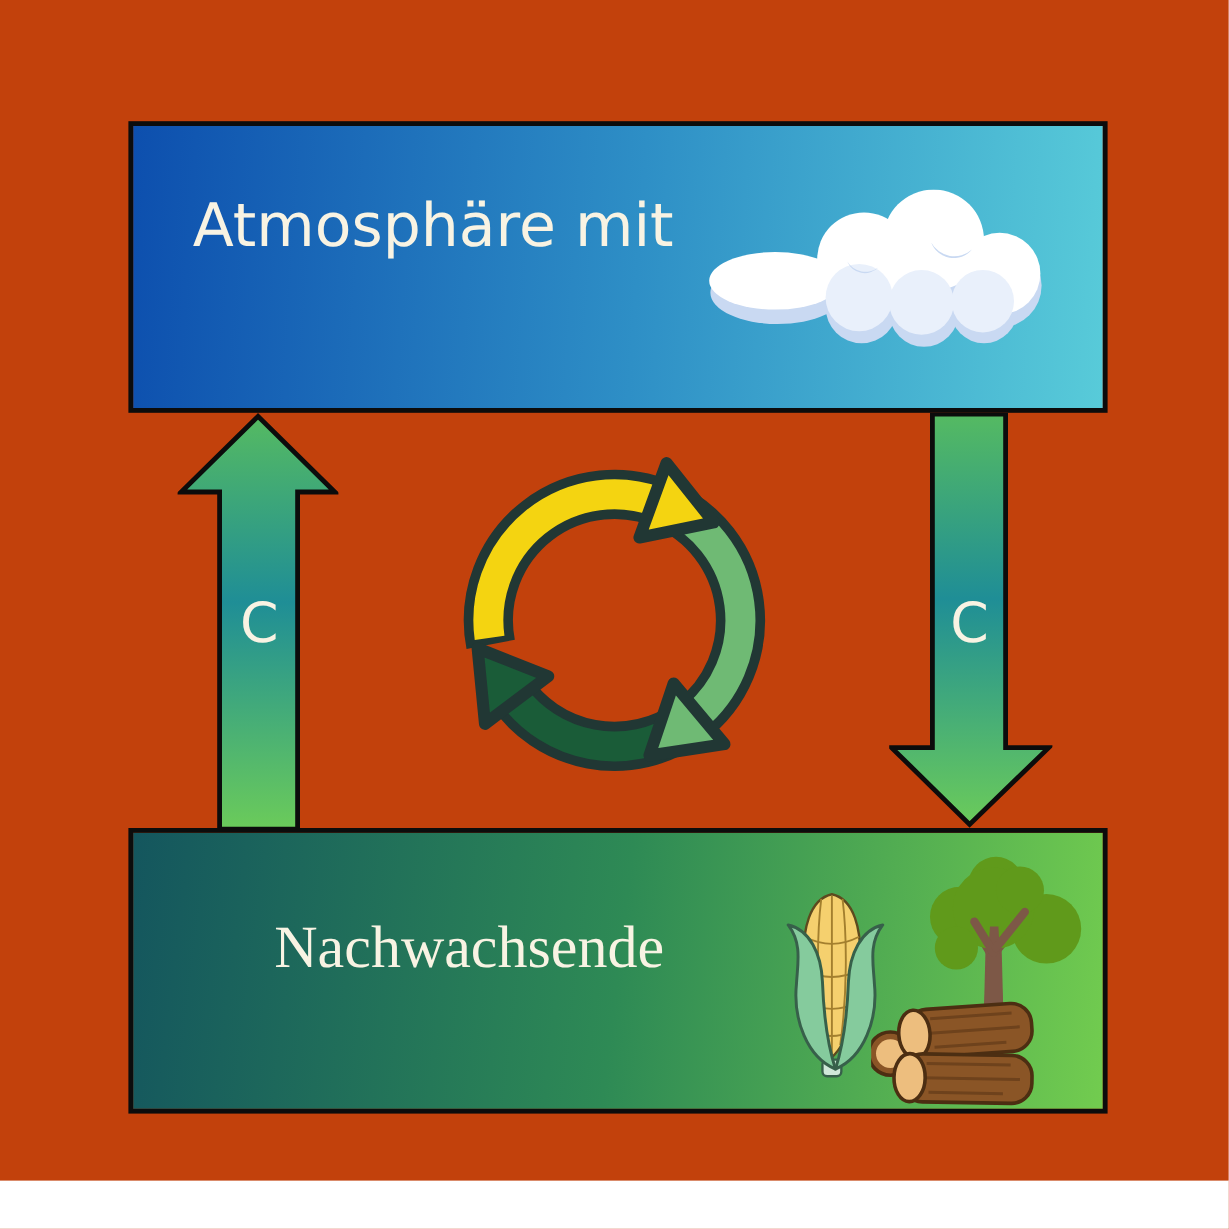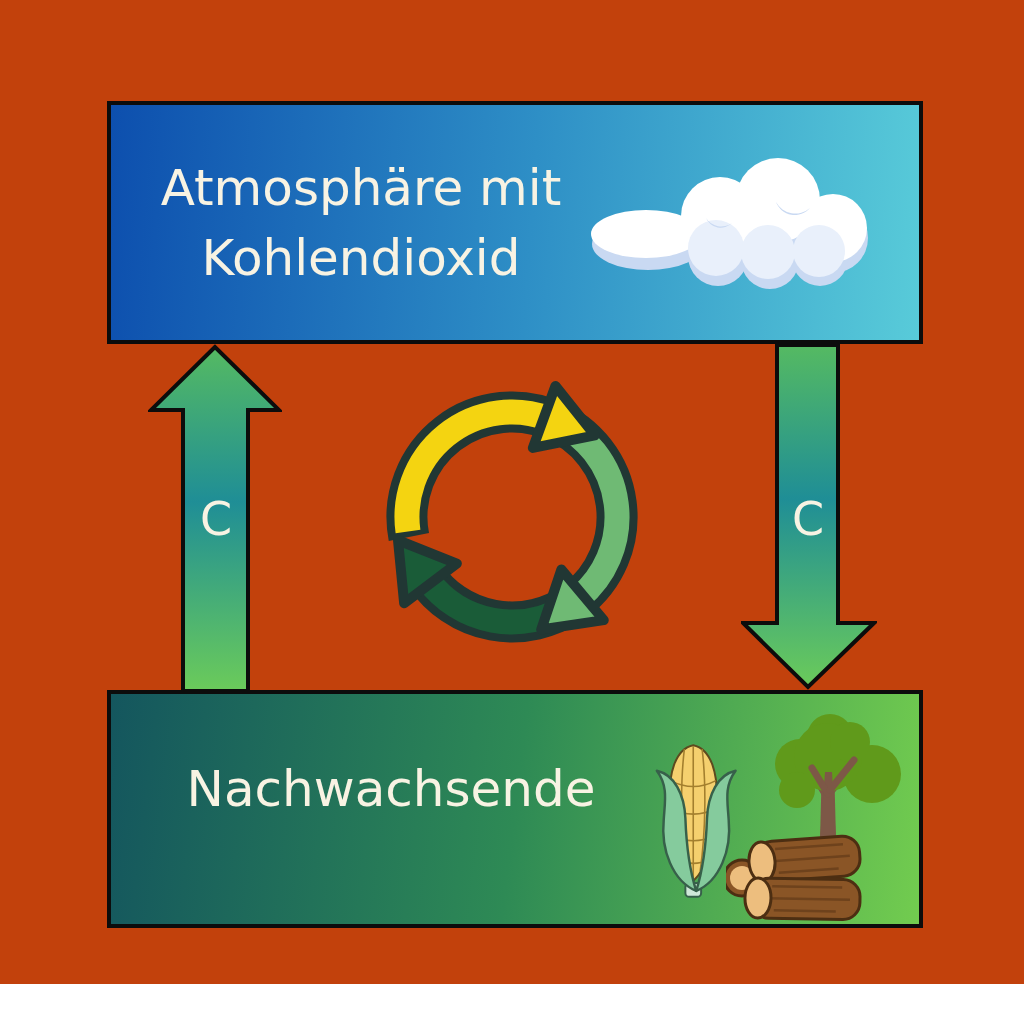--- a/index.html
+++ b/index.html
@@ -17,38 +17,37 @@
   }
   .bottom-box{
     left:107px;top:690px;width:816px;height:238px;
     background:linear-gradient(97deg,#14565e 0%,#2e8a55 50%,#72cc4f 100%);
   }
   .box-label{
     position:absolute;color:#f8f3e3;font-size:50px;line-height:70px;
     text-align:center;white-space:nowrap;
   }
   .top-box .box-label{left:0;top:48px;width:500px;}
-  .bottom-box .box-label{left:0;top:60px;width:560px;}
+  .bottom-box .box-label{left:0;top:60px;width:560px;font-family:Liberation Serif, serif;}
   .c-label{
     position:absolute;color:#f8f3e3;font-size:46px;line-height:50px;
     text-align:center;
   }
   .c-left{left:183px;top:494px;width:66px;}
   .c-right{left:777px;top:494px;width:62px;}
   svg{display:block;}
 </style>
 </head>
 <body>
 
 <div class="canvas">
 
   <div class="box top-box">
     <div class="box-label">
       <div>Atmosphäre mit</div>
-      <div>Kohlendioxid</div>
     </div>
   </div>
 
   <svg class="abs" style="left:590px;top:158px" width="300" height="132" viewBox="0 0 300 132" aria-hidden="true">
     <g fill="#c9d9f2">
       <ellipse cx="58" cy="86" rx="56" ry="26"></ellipse>
       <circle cx="131" cy="70" r="39"></circle>
       <circle cx="188" cy="54" r="42"></circle>
       <circle cx="243" cy="80" r="35"></circle>
       <circle cx="128" cy="98" r="30"></circle>

